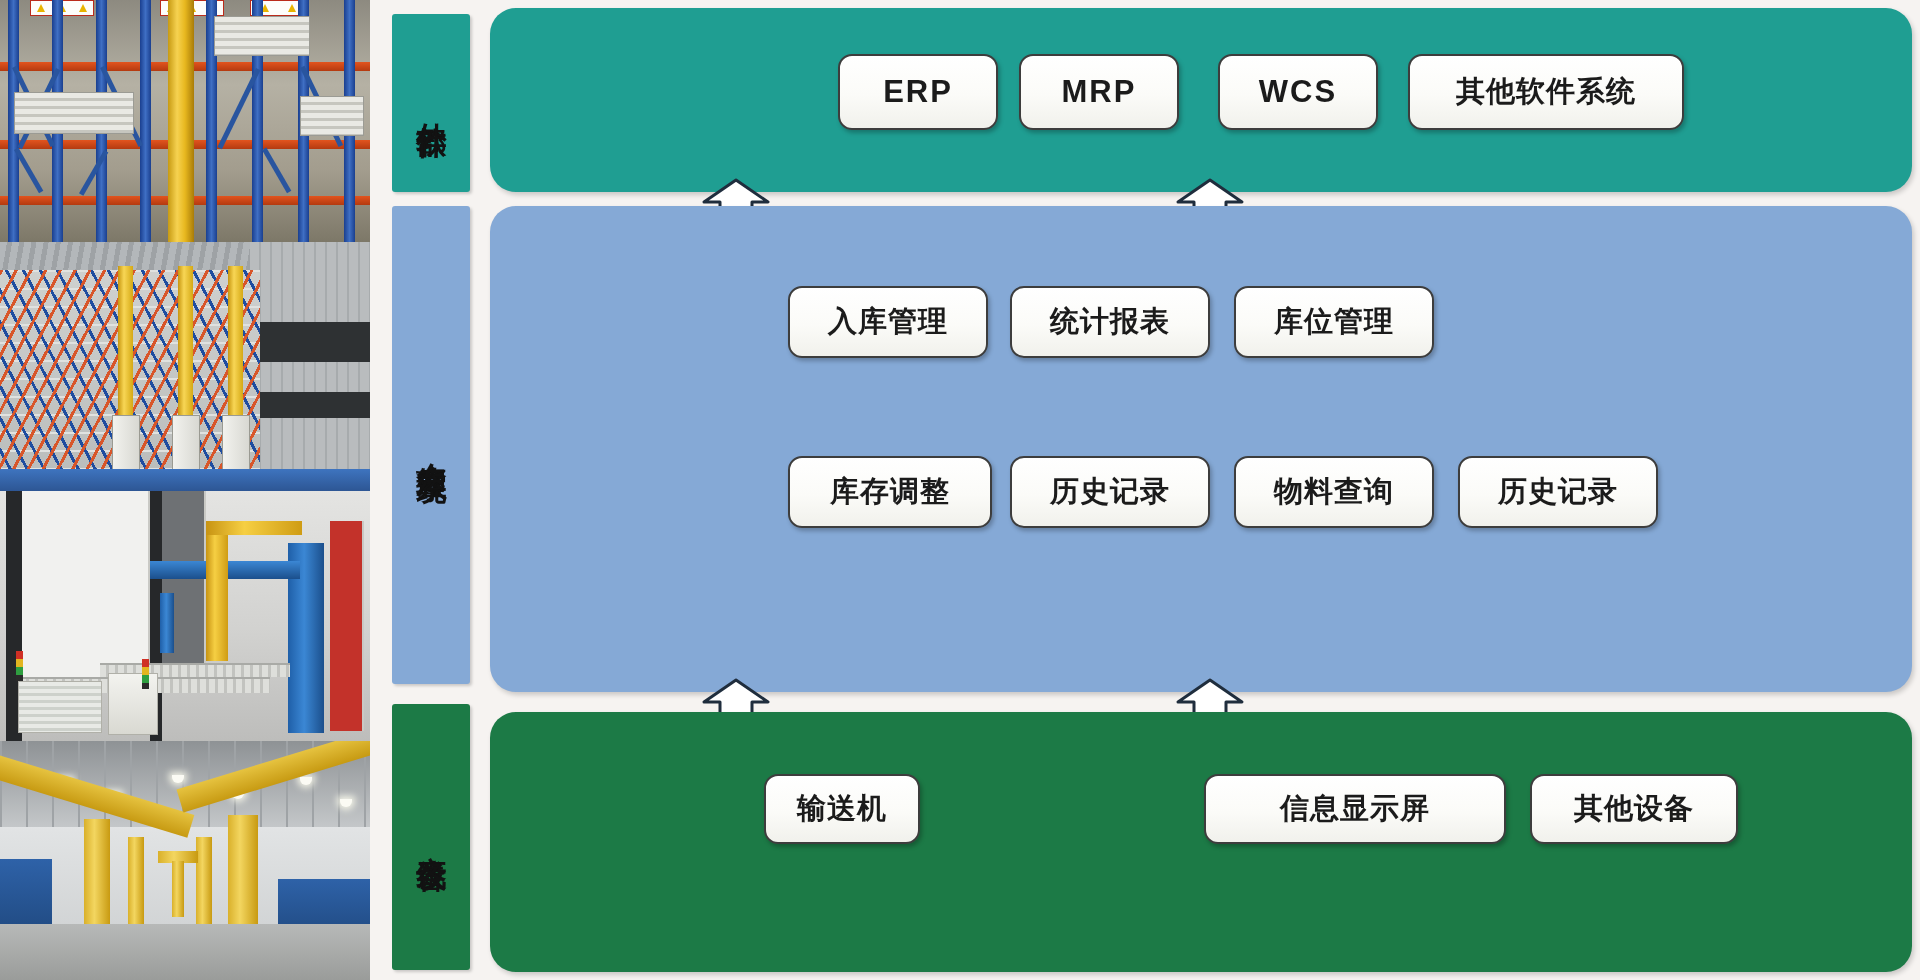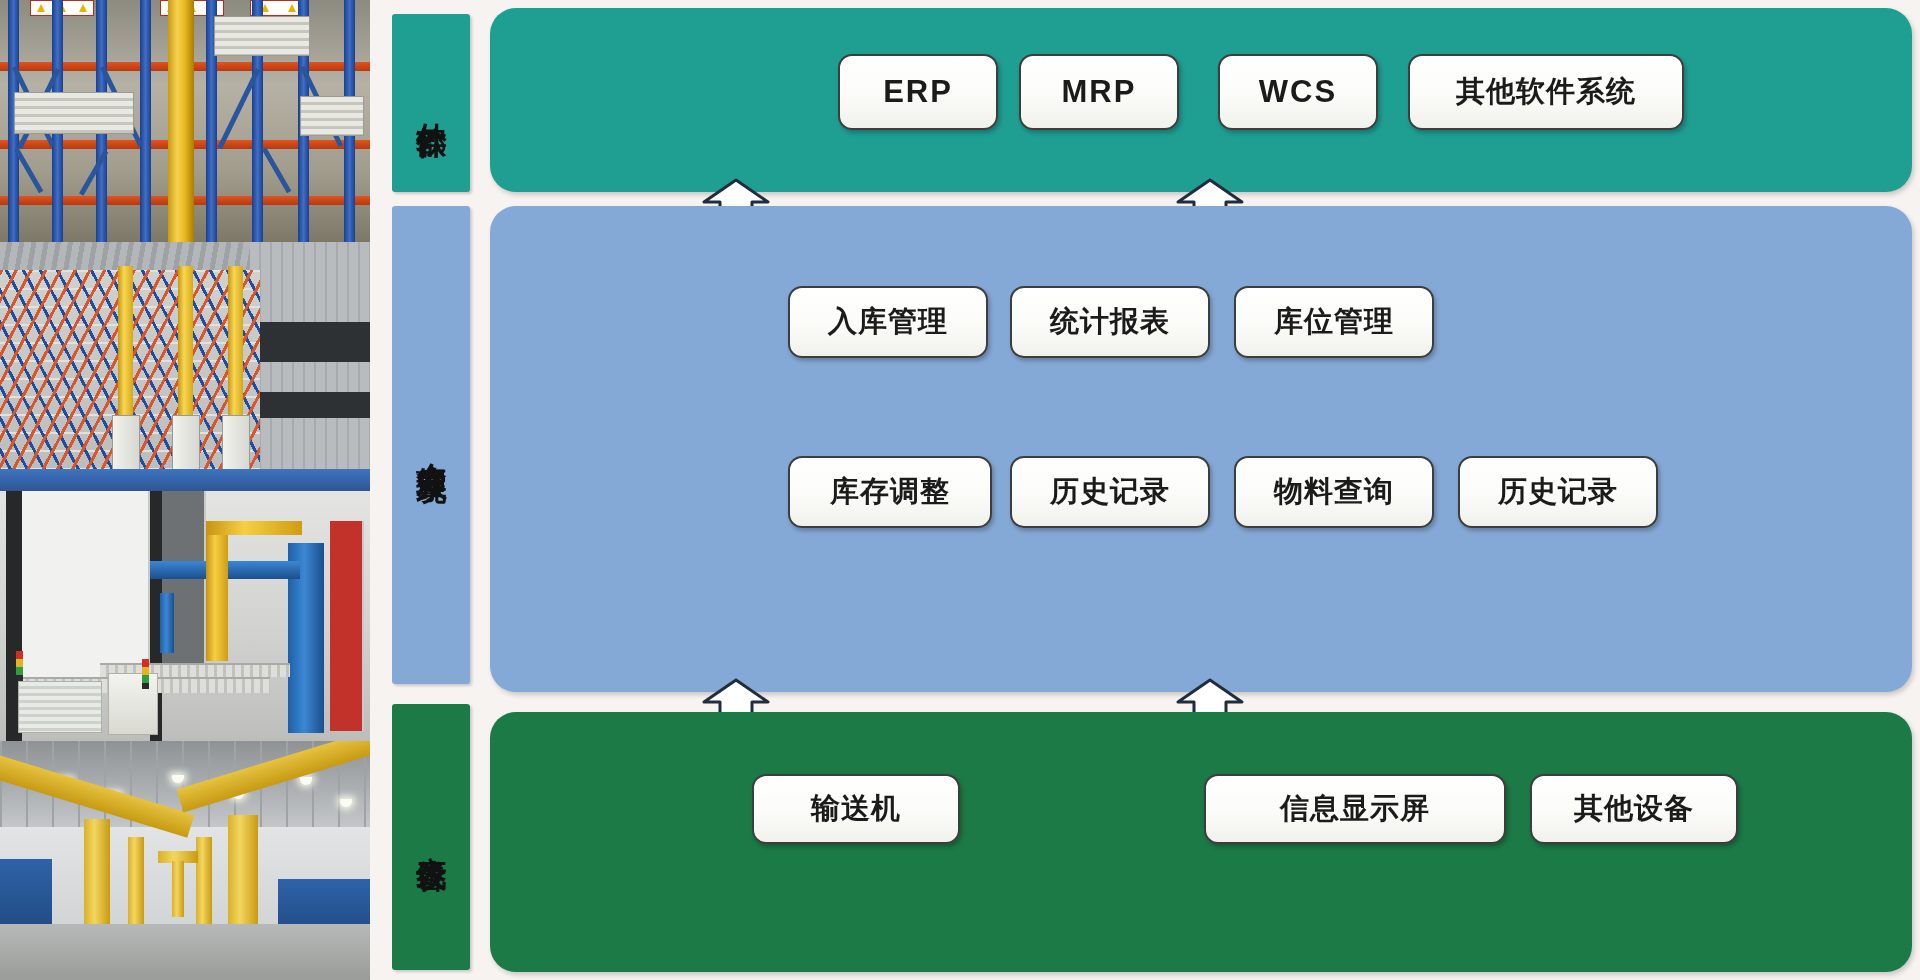--- a/index.html
+++ b/index.html
@@ -370,21 +370,21 @@
     <div class="dbl-arrow" style="left:800px;top:678px">
       <svg width="80" height="68" viewBox="0 0 80 68">
         <path d="M40 2 L72 24 L56 24 L56 44 L72 44 L40 66 L8 44 L24 44 L24 24 L8 24 Z" fill="#ffffff" stroke="#1f2d3d" stroke-width="3" stroke-linejoin="round"></path>
       </svg>
     </div>
 
     <div class="layer-label green" style="left:22px;top:704px;width:78px;height:266px">产线设备</div>
 
     <div class="band green" style="left:120px;top:712px;width:1422px;height:260px">
 
-      <div class="chip" style="left:262px;top:62px;width:208px;height:70px">输送机</div>
+      <div class="chip" style="left:274px;top:62px;width:156px;height:70px">输送机</div>
 
 
       <div class="chip" style="left:714px;top:62px;width:302px;height:70px">信息显示屏</div>
 
       <div class="chip" style="left:1040px;top:62px;width:208px;height:70px">其他设备</div>
     </div>
 
   </div>
 </div>
 

